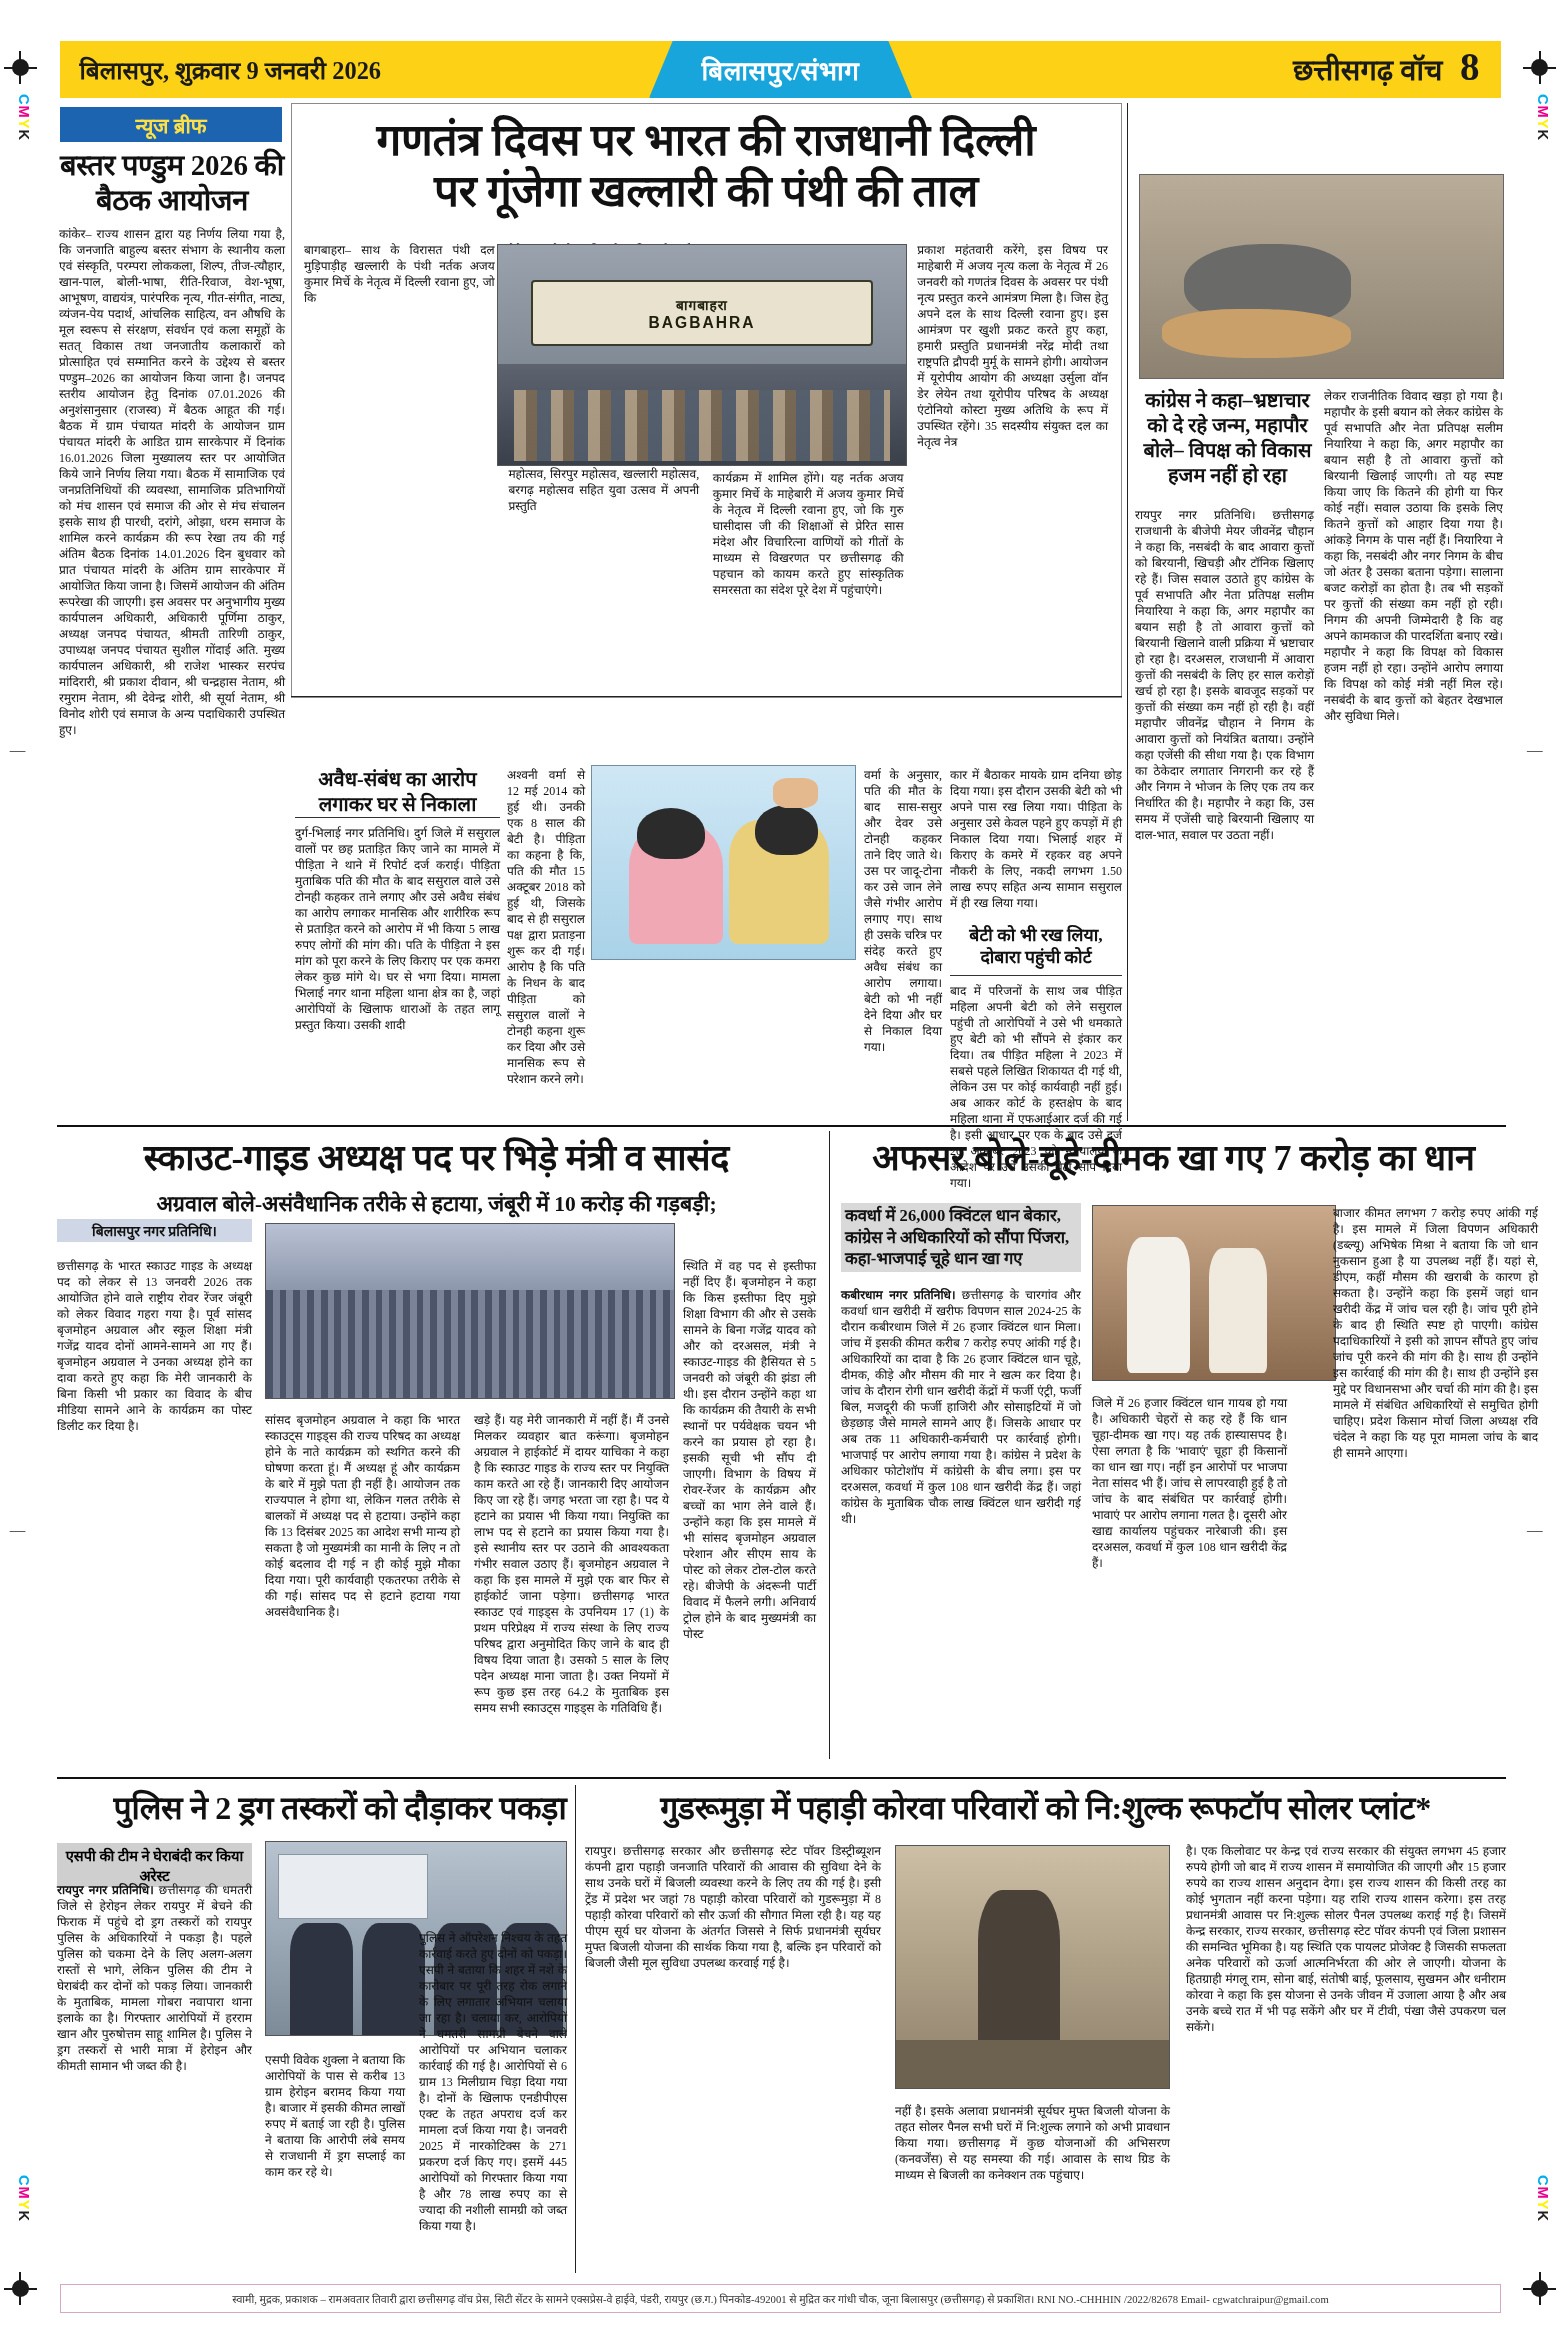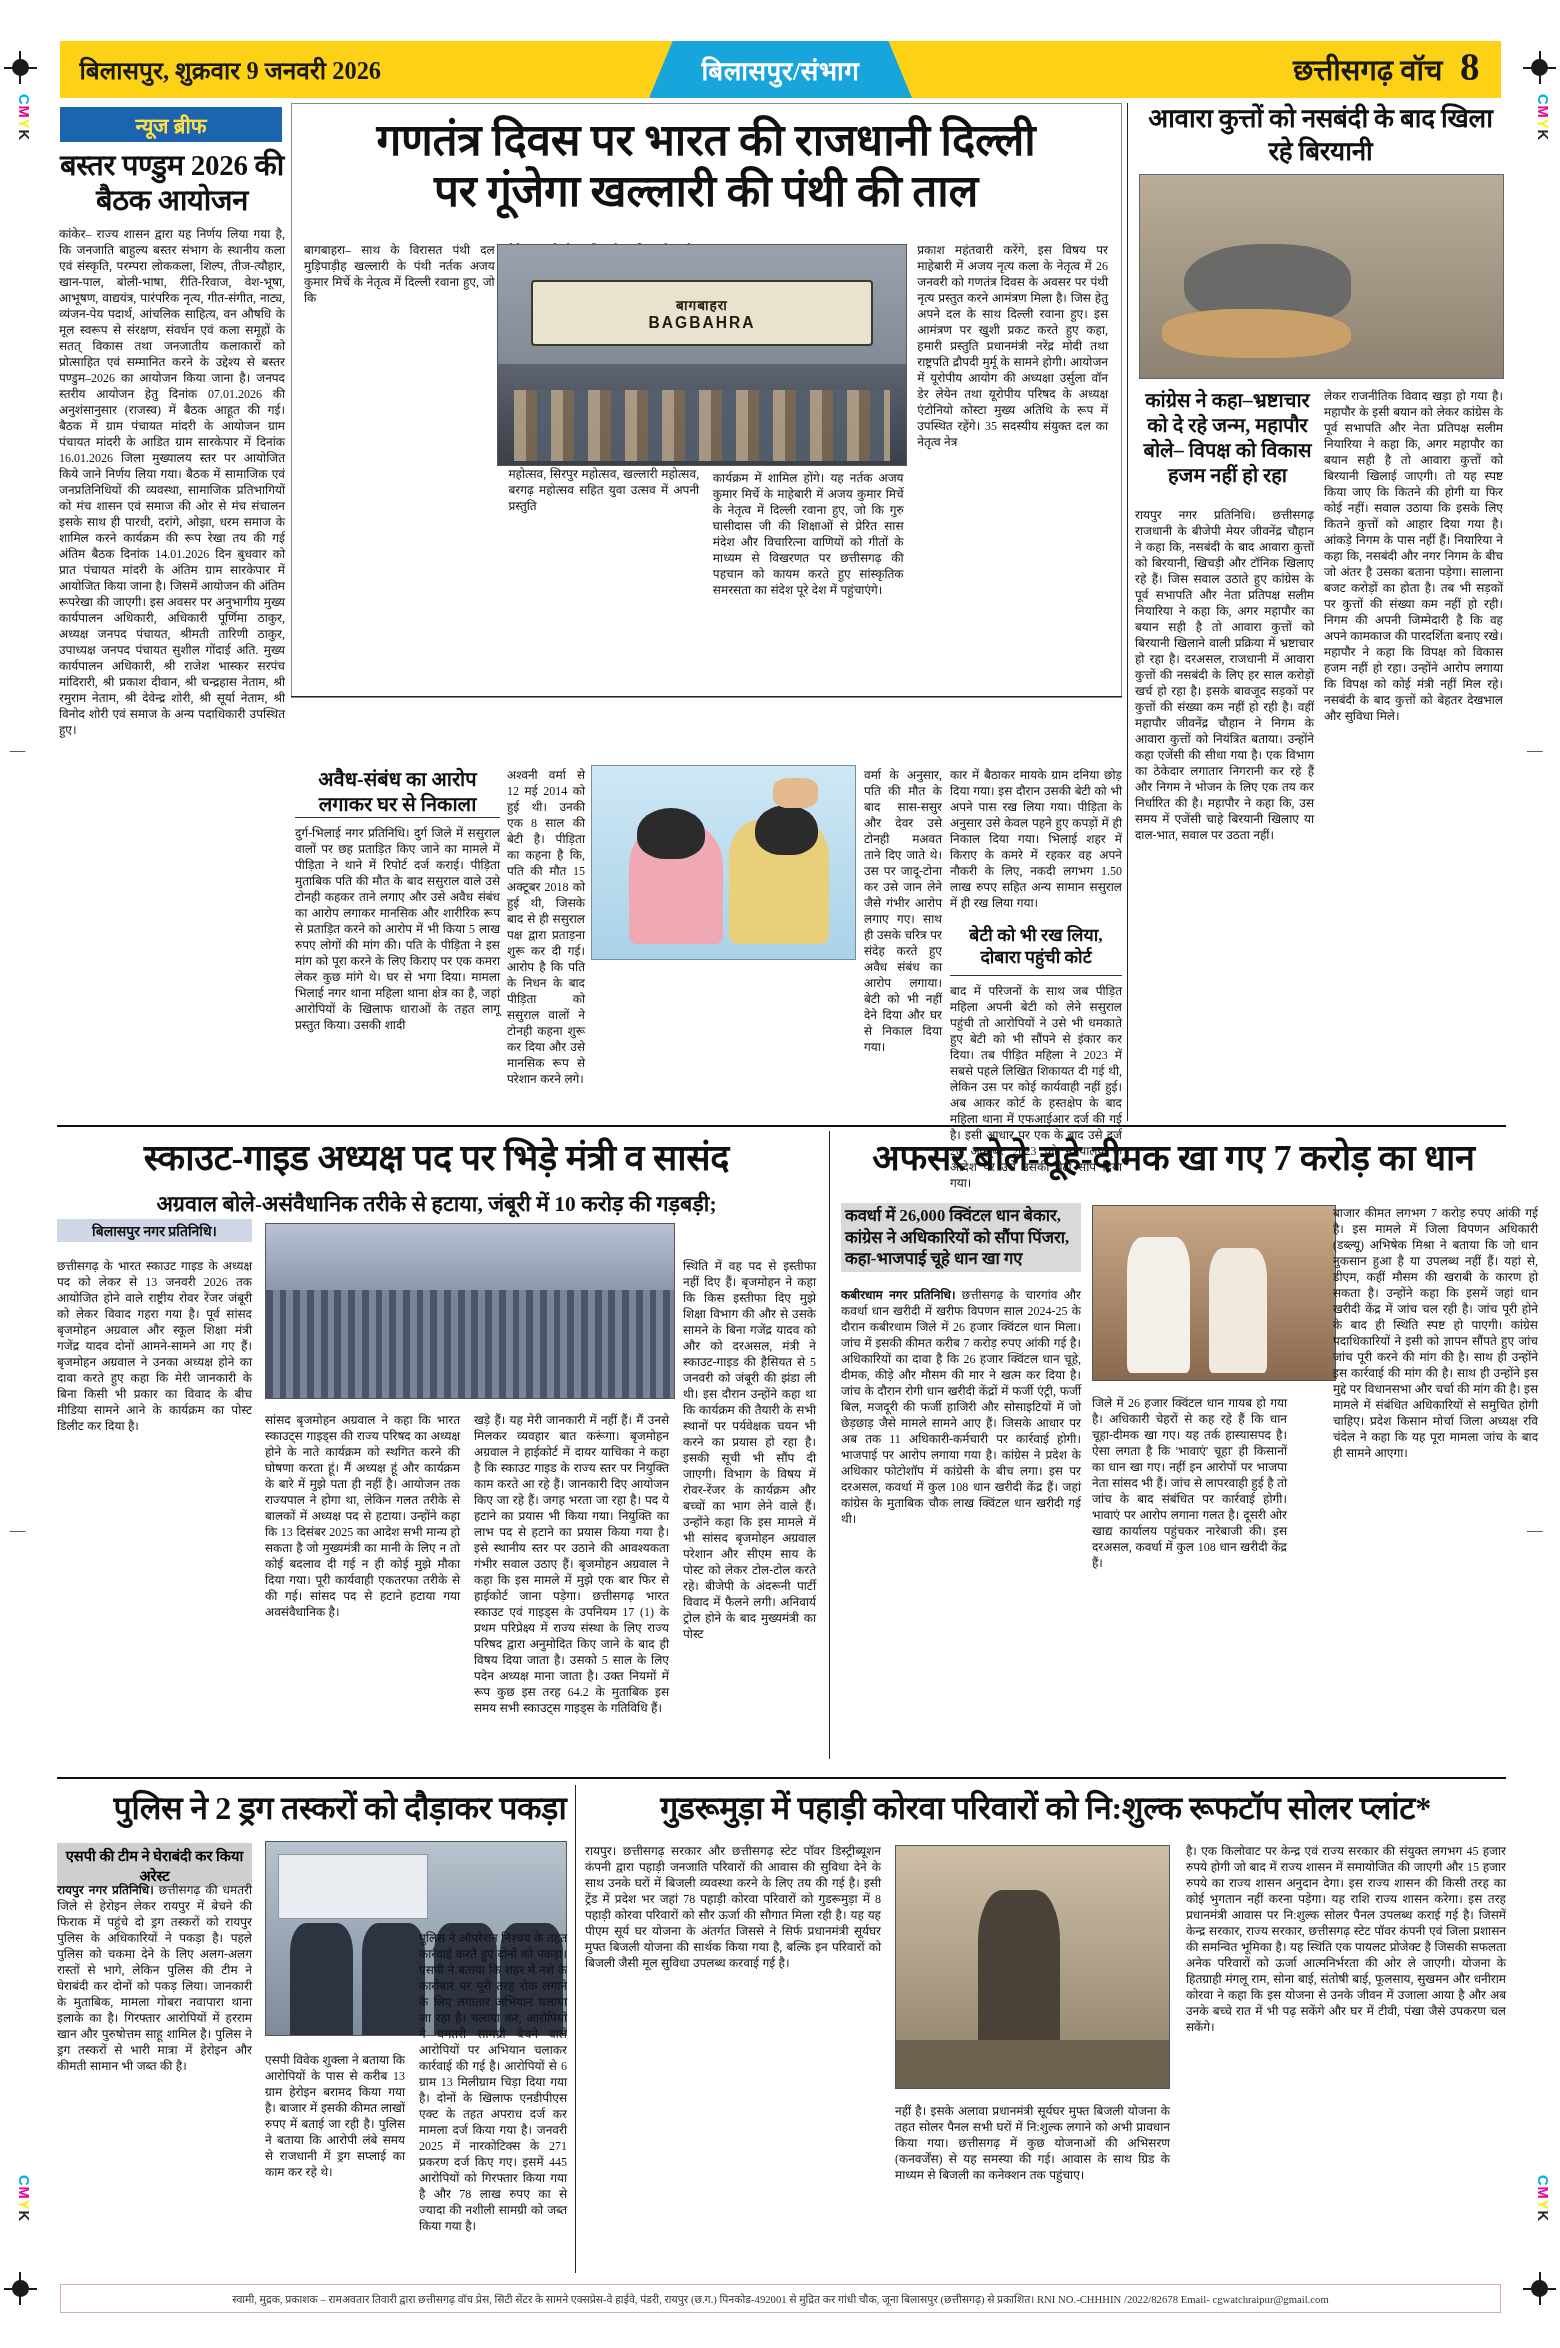--- a/index.html
+++ b/index.html
@@ -374,21 +374,20 @@
   </div>
 
   <div class="lead-photo">
     <div class="signboard">
       <b>बागबाहरा</b>
       <i>BAGBAHRA</i>
     </div>
     <div class="crowd"></div>
   </div>
 
-  <div class="r-hl1 hl">आवारा कुत्तों को नसबंदी के बाद खिला रहे बिरयानी</div>
   <div class="r-photo1"></div>
   <div class="r-hl2 subhl">कांग्रेस ने कहा–भ्रष्टाचार को दे रहे जन्म, महापौर बोले– विपक्ष को विकास हजम नहीं हो रहा</div>
   <div class="r-col-a body-text">रायपुर नगर प्रतिनिधि।
 छत्तीसगढ़ राजधानी के बीजेपी मेयर जीवनेंद्र चौहान ने कहा कि, नसबंदी के बाद आवारा कुत्तों को बिरयानी, खिचड़ी और टॉनिक खिलाए रहे हैं। जिस सवाल उठाते हुए कांग्रेस के पूर्व सभापति और नेता प्रतिपक्ष सलीम नियारिया ने कहा कि, अगर महापौर का बयान सही है तो आवारा कुत्तों को बिरयानी खिलाने वाली प्रक्रिया में भ्रष्टाचार हो रहा है। दरअसल, राजधानी में आवारा कुत्तों की नसबंदी के लिए हर साल करोड़ों खर्च हो रहा है। इसके बावजूद सड़कों पर कुत्तों की संख्या कम नहीं हो रही है। वहीं महापौर जीवनेंद्र चौहान ने निगम के आवारा कुत्तों को नियंत्रित बताया। उन्होंने कहा एजेंसी की सीधा गया है। एक विभाग का ठेकेदार लगातार निगरानी कर रहे हैं और निगम ने भोजन के लिए एक तय कर निर्धारित की है। महापौर ने कहा कि, उस समय में एजेंसी चाहे बिरयानी खिलाए या दाल-भात, सवाल पर उठता नहीं।</div>
   <div class="r-col-b body-text">लेकर राजनीतिक विवाद खड़ा हो गया है। महापौर के इसी बयान को लेकर कांग्रेस के पूर्व सभापति और नेता प्रतिपक्ष सलीम नियारिया ने कहा कि, अगर महापौर का बयान सही है तो आवारा कुत्तों को बिरयानी खिलाई जाएगी। तो यह स्पष्ट किया जाए कि कितने की होगी या फिर कोई नहीं। सवाल उठाया कि इसके लिए कितने कुत्तों को आहार दिया गया है। आंकड़े निगम के पास नहीं हैं। नियारिया ने कहा कि, नसबंदी और नगर निगम के बीच जो अंतर है उसका बताना पड़ेगा। सालाना बजट करोड़ों का होता है। तब भी सड़कों पर कुत्तों की संख्या कम नहीं हो रही। निगम की अपनी जिम्मेदारी है कि वह अपने कामकाज की पारदर्शिता बनाए रखे। महापौर ने कहा कि विपक्ष को विकास हजम नहीं हो रहा। उन्होंने आरोप लगाया कि विपक्ष को कोई मंत्री नहीं मिल रहे। नसबंदी के बाद कुत्तों को बेहतर देखभाल और सुविधा मिले।</div>
 
   <div class="divider-h" style="left:291px; top:696px; width:831px;"></div>
   <div class="divider-v" style="left:1127px; top:103px; height:1018px;"></div>
 
   <div class="mid-sub subhl">अवैध-संबंध का आरोप लगाकर घर से निकाला</div>
@@ -397,21 +396,21 @@
   <div class="mid-col2 body-text">अश्वनी वर्मा से 12 मई 2014 को हुई थी। उनकी एक 8 साल की बेटी है। पीड़िता का कहना है कि, पति की मौत 15 अक्टूबर 2018 को हुई थी, जिसके बाद से ही ससुराल पक्ष द्वारा प्रताड़ना शुरू कर दी गई। आरोप है कि पति के निधन के बाद पीड़िता को ससुराल वालों ने टोनही कहना शुरू कर दिया और उसे मानसिक रूप से परेशान करने लगे।</div>
 
   <div class="mid-cartoon">
     <div class="cart-figA"></div>
     <div class="cart-headA"></div>
     <div class="cart-figB"></div>
     <div class="cart-headB"></div>
     <div class="cart-fist"></div>
   </div>
 
-  <div class="mid-col3 body-text">वर्मा के अनुसार, पति की मौत के बाद सास-ससुर और देवर उसे टोनही मअवत ताने दिए जाते थे। उस पर जादू-टोना कर उसे जान लेने जैसे गंभीर आरोप लगाए गए। साथ ही उसके चरित्र पर संदेह करते हुए अवैध संबंध का आरोप लगाया। बेटी को भी नहीं देने दिया और घर से निकाल दिया गया।</div>
+  <div class="mid-col3 body-text">वर्मा के अनुसार, पति की मौत के बाद सास-ससुर और देवर उसे टोनही कहकर ताने दिए जाते थे। उस पर जादू-टोना कर उसे जान लेने जैसे गंभीर आरोप लगाए गए। साथ ही उसके चरित्र पर संदेह करते हुए अवैध संबंध का आरोप लगाया। बेटी को भी नहीं देने दिया और घर से निकाल दिया गया।</div>
   <div class="mid-col4 body-text">कार में बैठाकर मायके ग्राम दनिया छोड़ दिया गया। इस दौरान उसकी बेटी को भी अपने पास रख लिया गया। पीड़िता के अनुसार उसे केवल पहने हुए कपड़ों में ही निकाल दिया गया। भिलाई शहर में किराए के कमरे में रहकर वह अपने नौकरी के लिए, नकदी लगभग 1.50 लाख रुपए सहित अन्य सामान ससुराल में ही रख लिया गया।</div>
   <div class="mid-sub2 subhl">बेटी को भी रख लिया, दोबारा पहुंची कोर्ट</div>
   <div class="mid-sub2rule"></div>
   <div class="mid-col5 body-text">बाद में परिजनों के साथ जब पीड़ित महिला अपनी बेटी को लेने ससुराल पहुंची तो आरोपियों ने उसे भी धमकाते हुए बेटी को भी सौंपने से इंकार कर दिया। तब पीड़ित महिला ने 2023 में सबसे पहले लिखित शिकायत दी गई थी, लेकिन उस पर कोई कार्यवाही नहीं हुई। अब आकर कोर्ट के हस्तक्षेप के बाद महिला थाना में एफआईआर दर्ज की गई है। इसी आधार पर एक के बाद उसे दर्ज 20 अक्टूबर 2023 को न्यायालय के आदेश पर उसे उसकी बेटी सौंप दिया गया।</div>
 
   <div class="divider-h" style="left:57px; top:1125px; width:1449px; height:2px; background:#111;"></div>
 
   <div class="sc-hl hl">स्काउट-गाइड अध्यक्ष पद पर भिड़े मंत्री व सासंद</div>
   <div class="sc-sub subhl">अग्रवाल बोले-असंवैधानिक तरीके से हटाया, जंबूरी में 10 करोड़ की गड़बड़ी;</div>
   <div class="sc-sub-small">बिलासपुर नगर प्रतिनिधि।</div>

